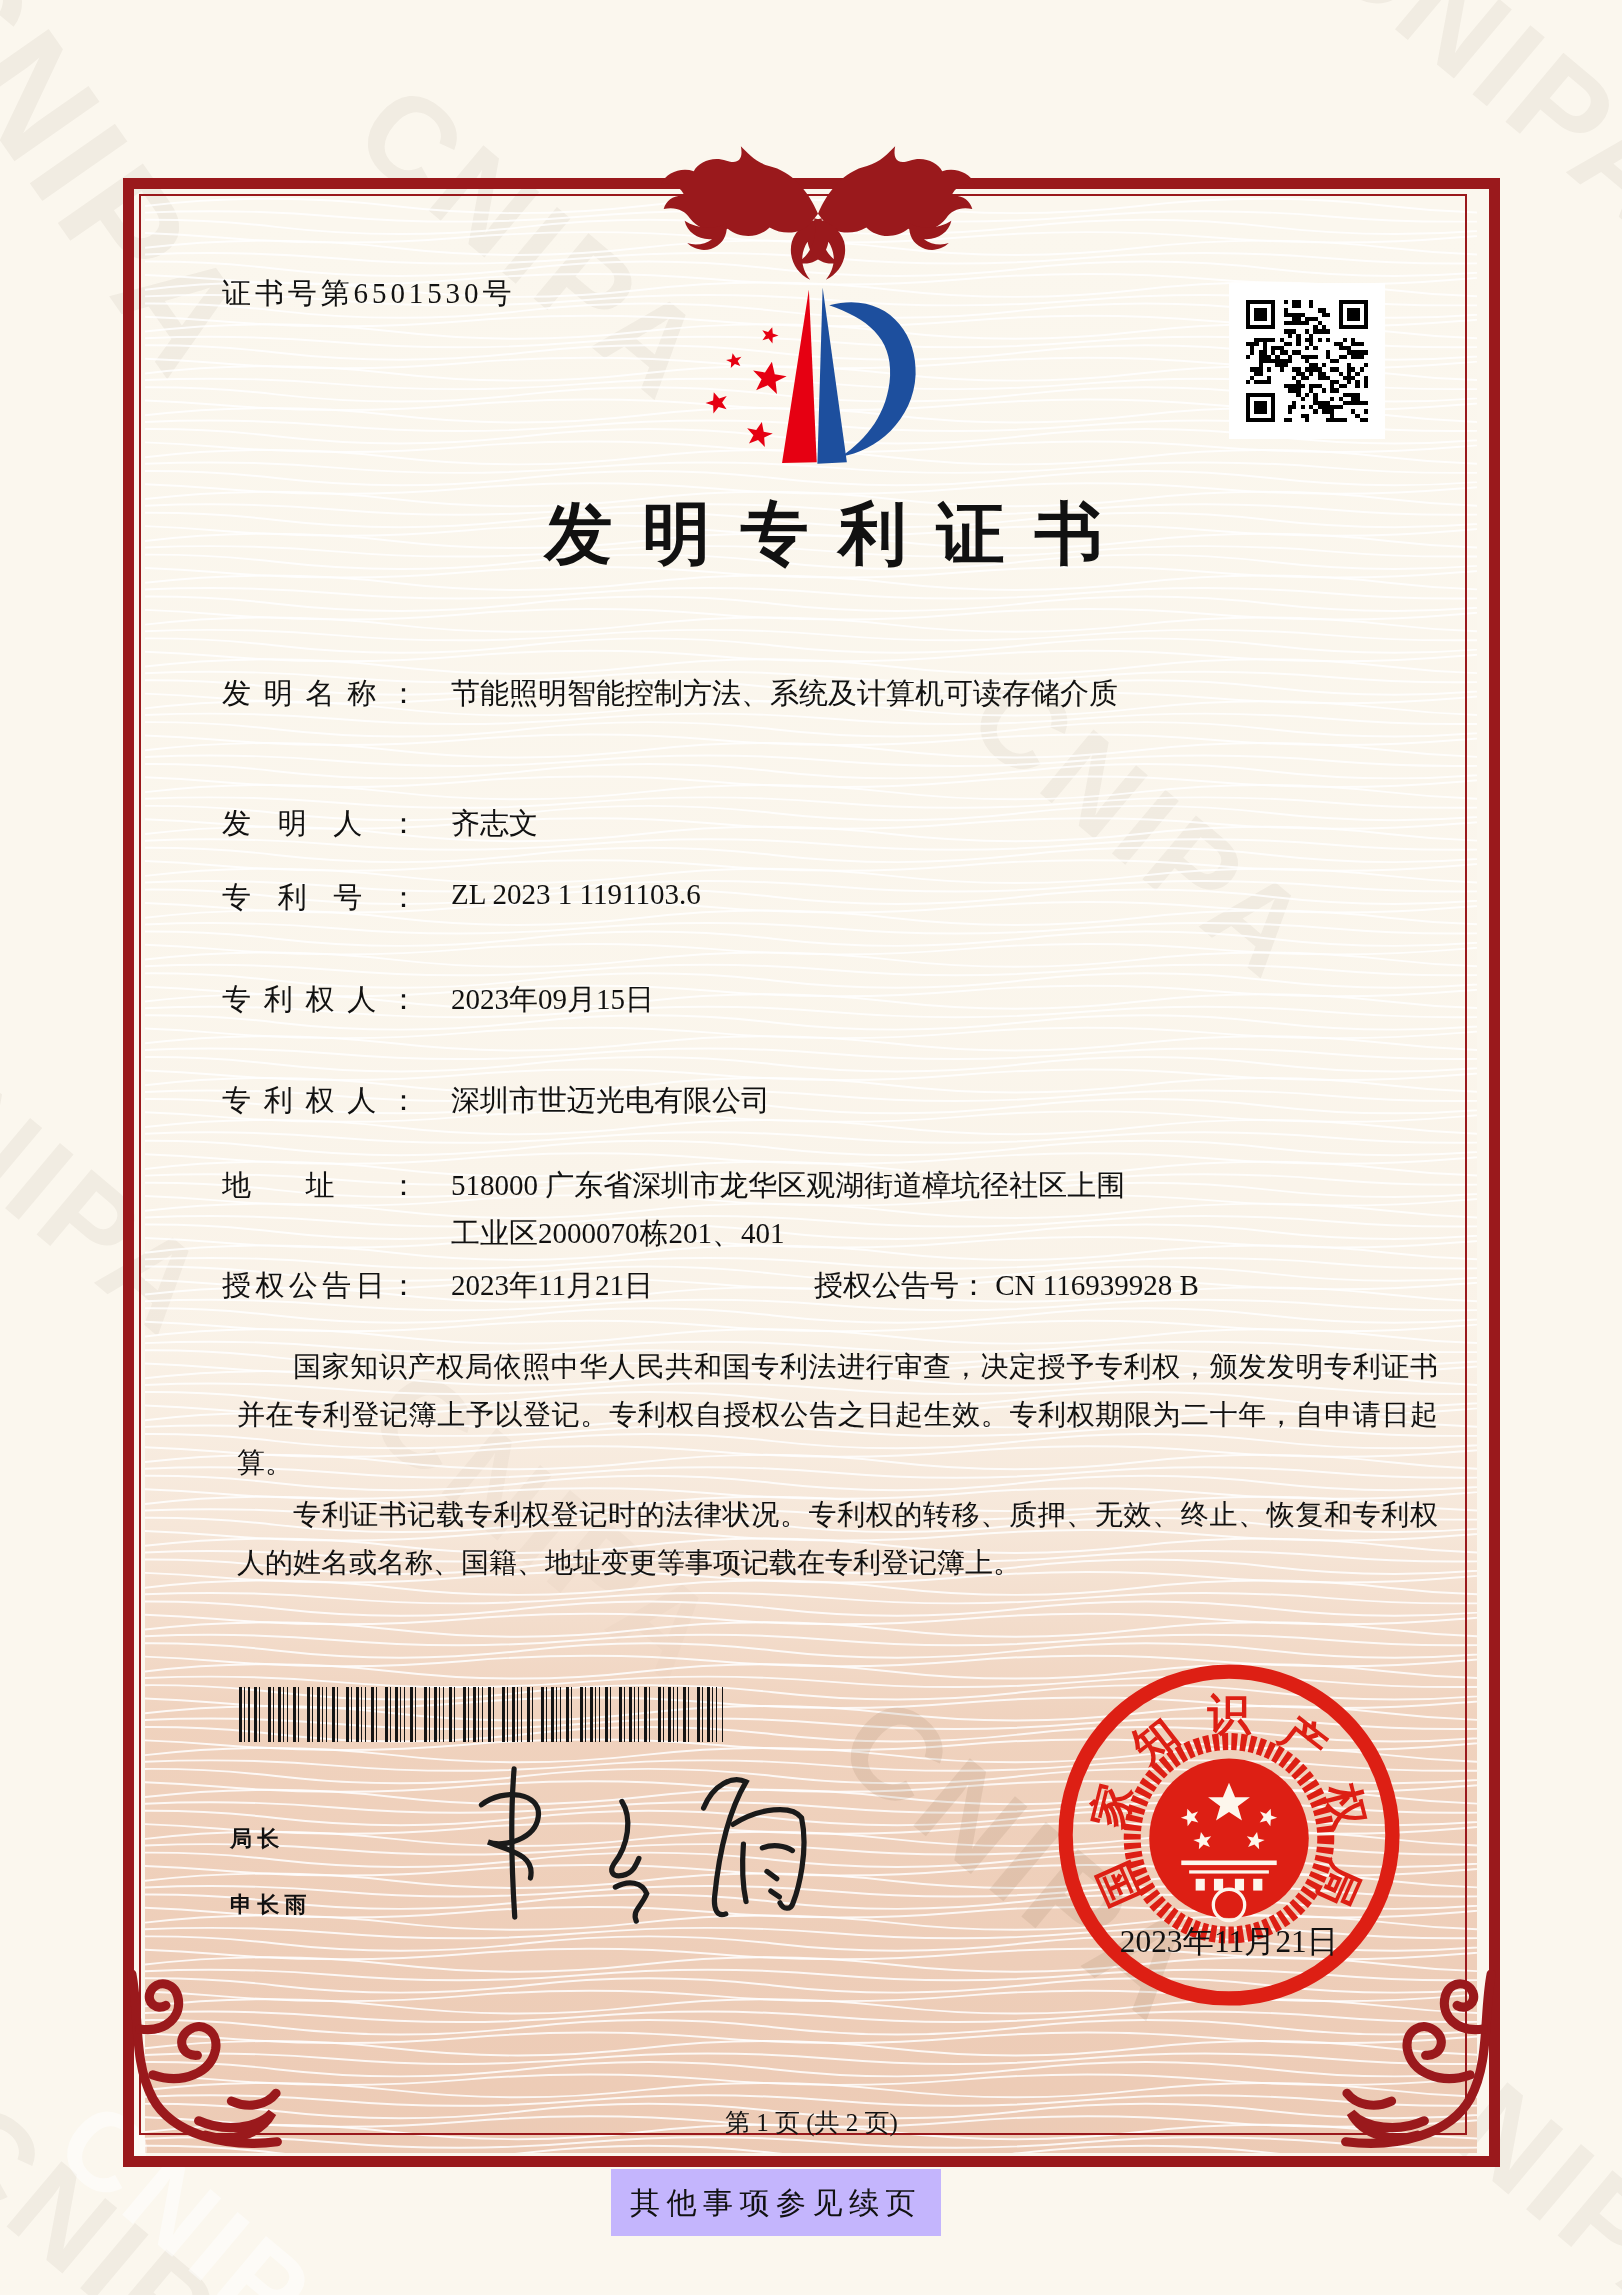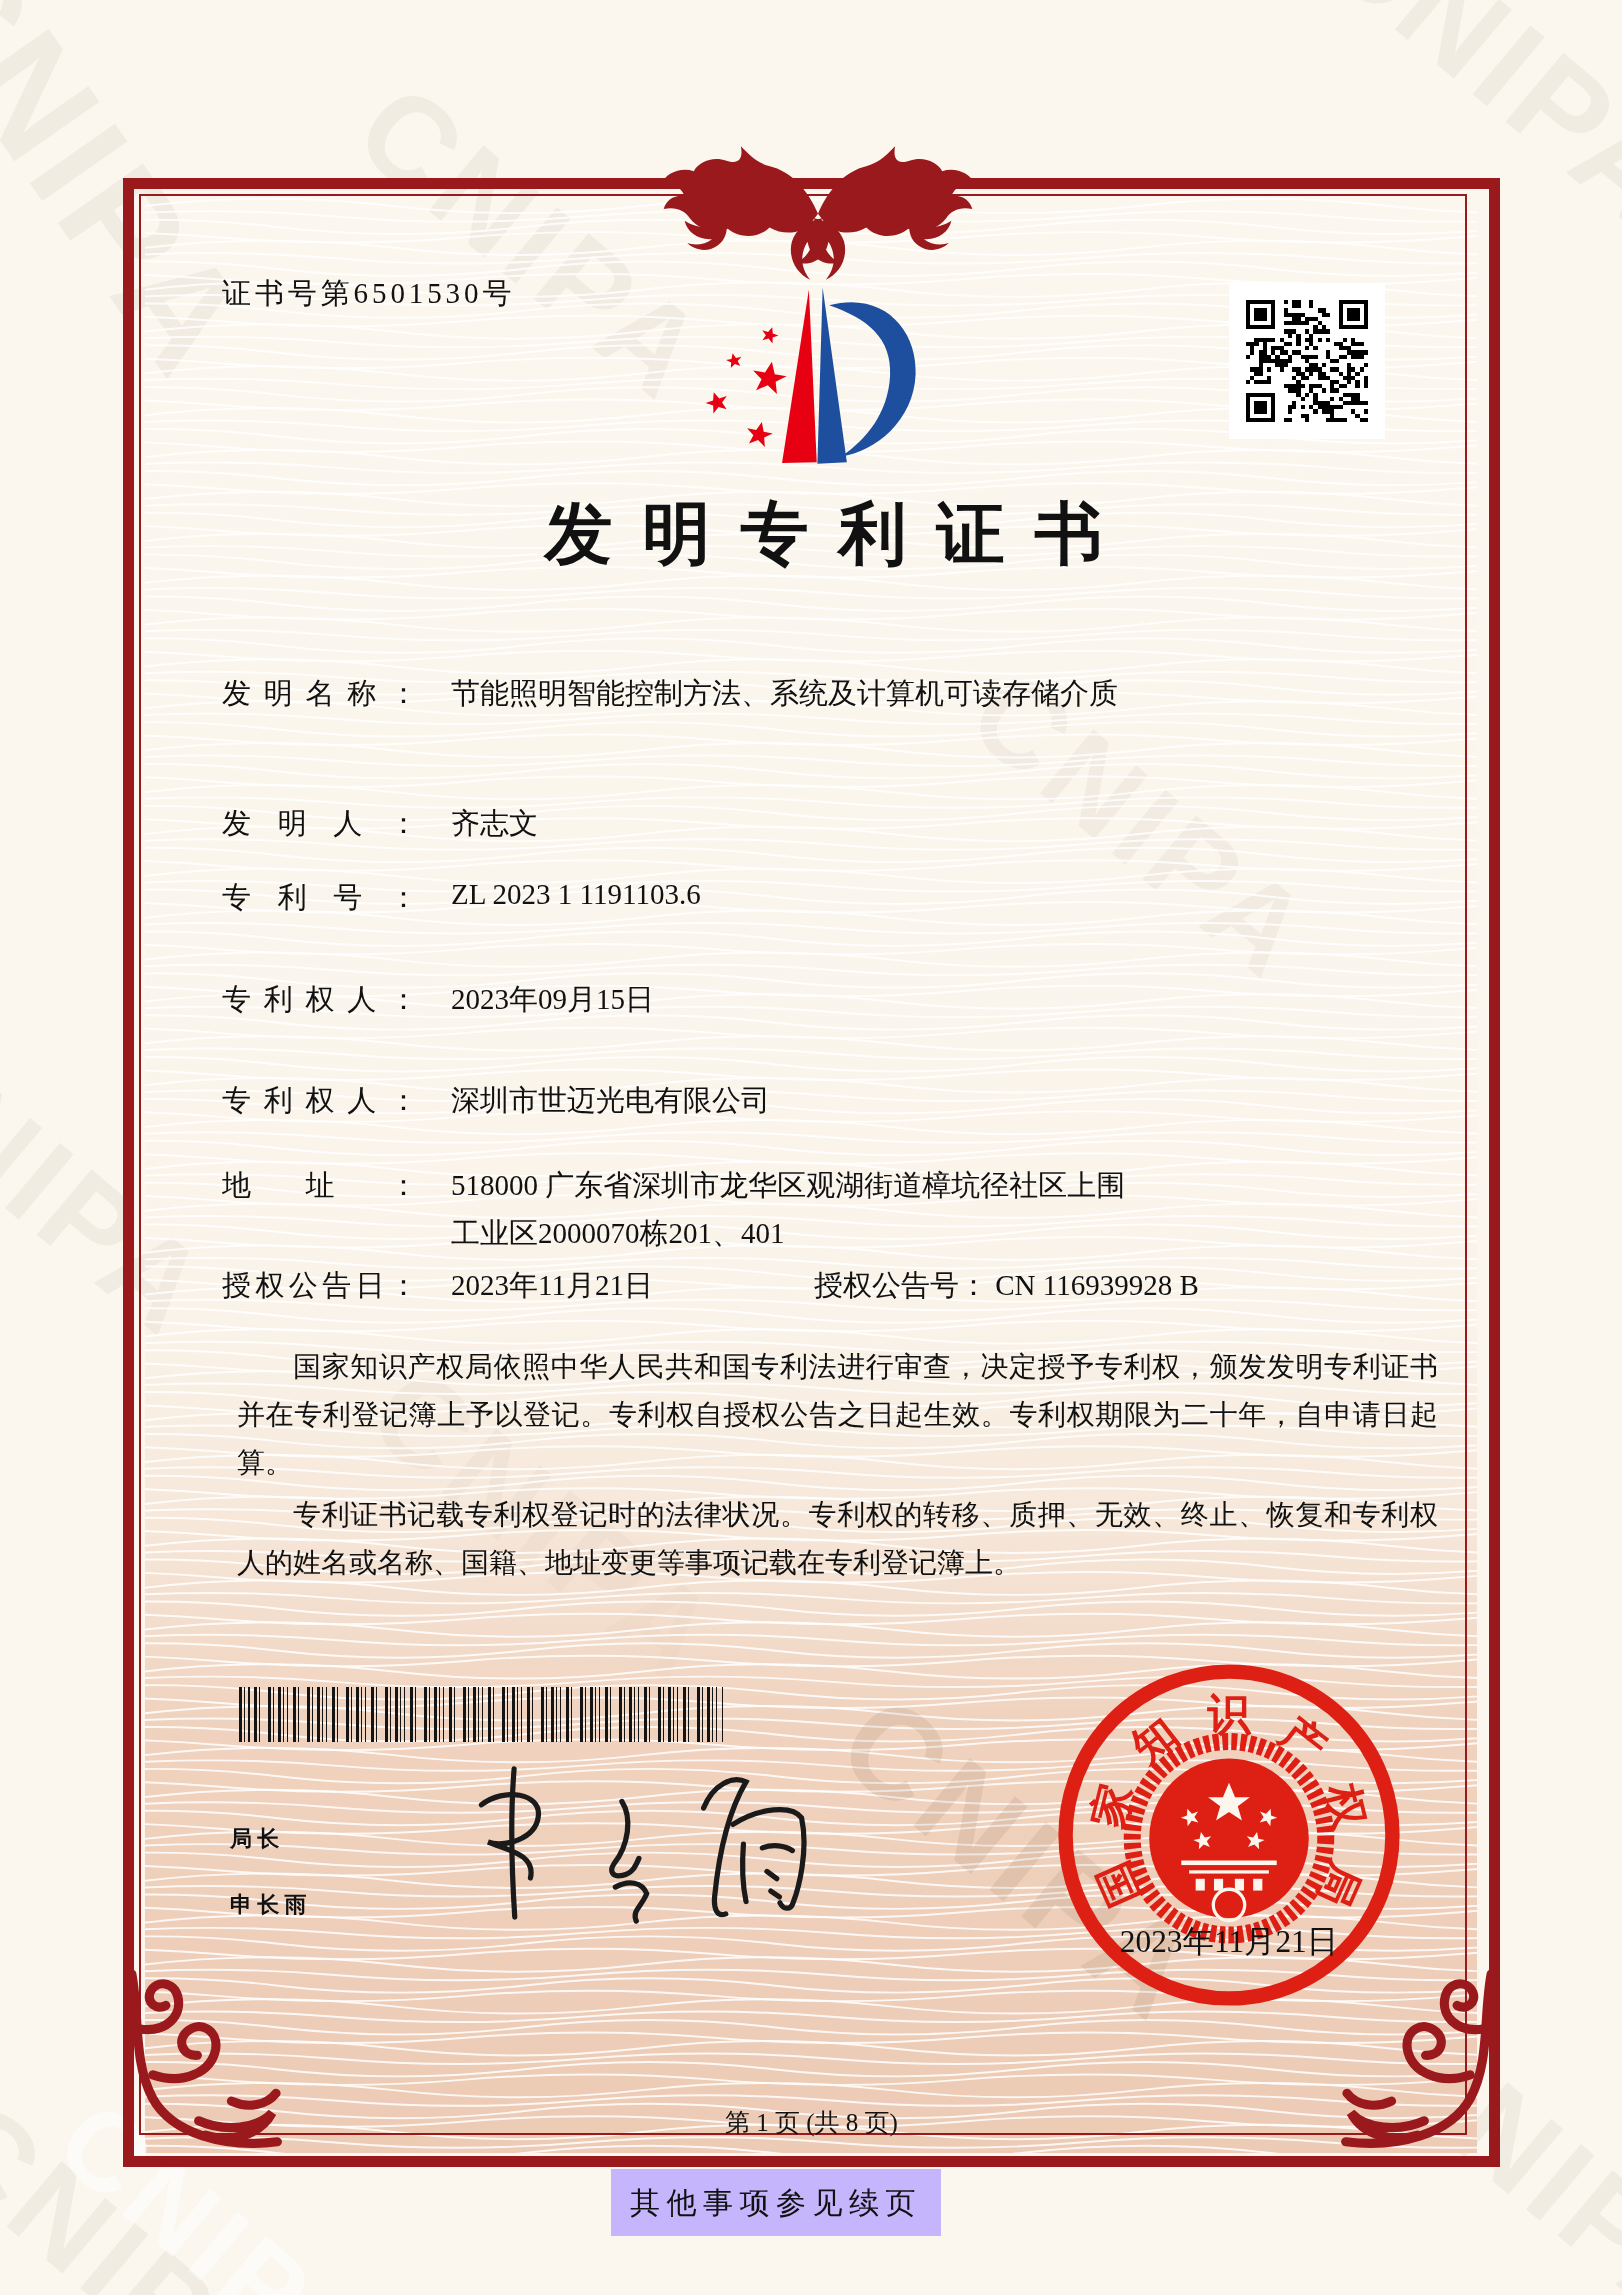--- a/index.html
+++ b/index.html
@@ -672,17 +672,17 @@
         <rect x="232" y="350" width="14" height="18"></rect>
         <rect x="260" y="350" width="14" height="18"></rect>
         <rect x="292" y="350" width="14" height="18"></rect>
         <rect x="320" y="350" width="14" height="18"></rect>
       </g>
       <circle cx="283" cy="390" r="24" fill="none" stroke="#fdf6ec" stroke-width="5"></circle>
     </g>
     <text x="283" y="462" font-size="48" text-anchor="middle" fill="#111" font-family="'Liberation Serif','DejaVu Serif',serif">2023年11月21日</text>
   </svg>
 
-  <div class="pagefoot">第 1 页 (共 8 页)</div>
+  <div class="pagefoot">第 1 页 (共 2 页)</div>
   <div class="contbox">其他事项参见续页</div>
 
 </div>
 
 
 </body></html>

